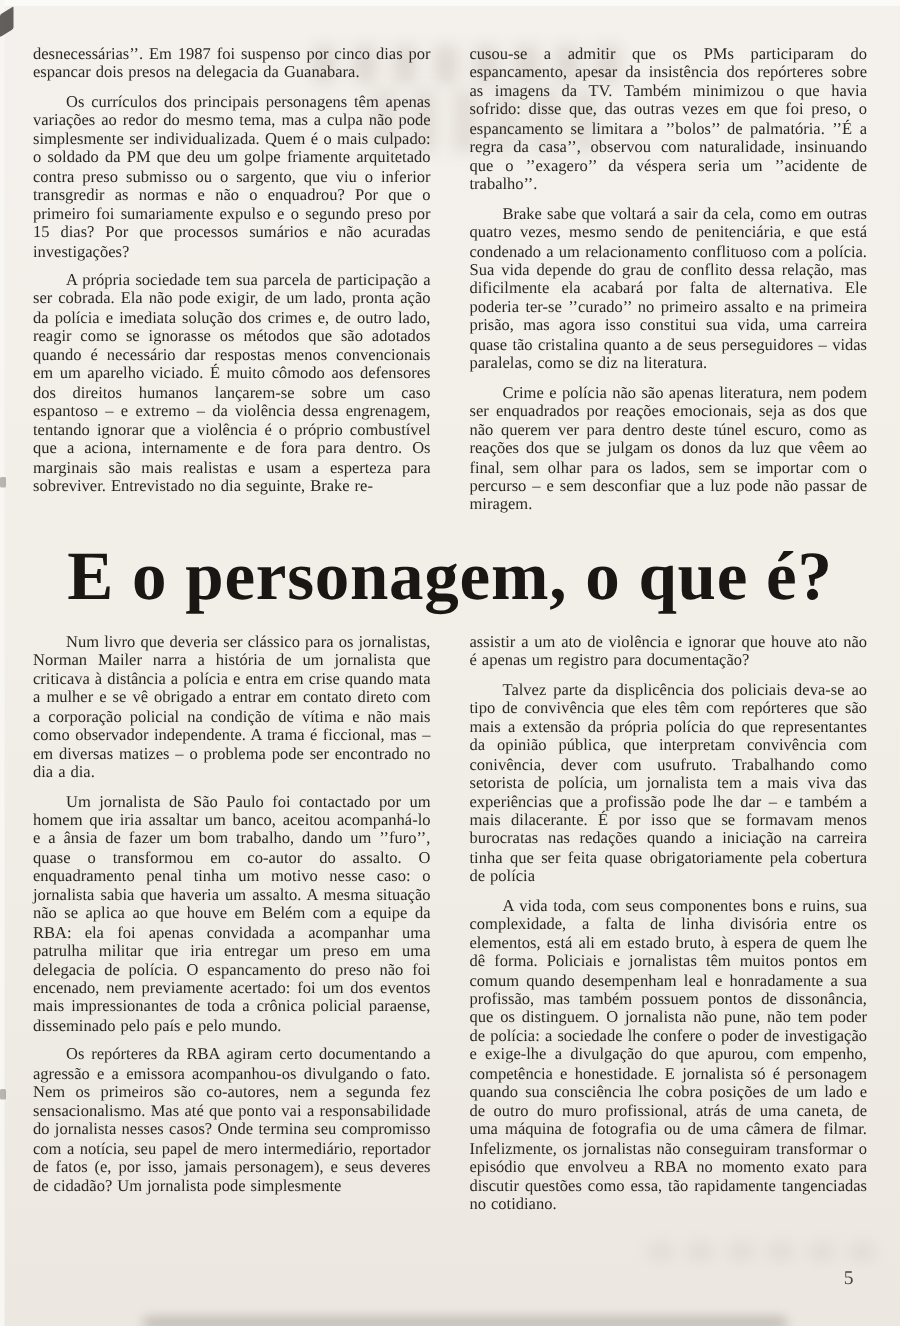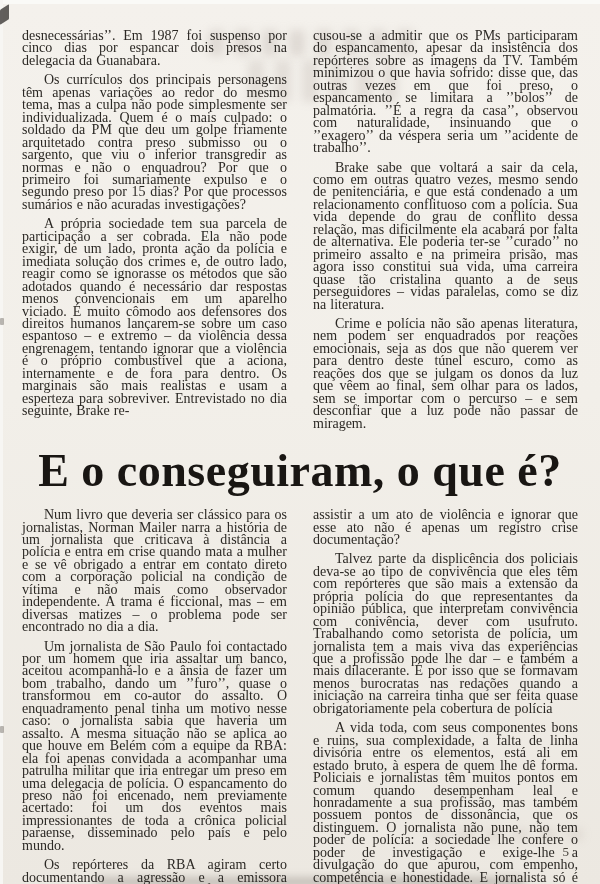--- a/index.html
+++ b/index.html
@@ -16,21 +16,21 @@
   .bottom-smudge{position:absolute;left:95px;bottom:-2px;width:430px;height:8px;
     background:#98918a;filter:blur(4px);opacity:.55;border-radius:4px;}
   .ghost{position:absolute;filter:blur(5px);opacity:.5;border-radius:5px;
     background:repeating-linear-gradient(90deg,rgba(169,158,150,.55) 0 16px,rgba(0,0,0,0) 16px 27px);}
   .ghost.g1{left:208px;top:30px;width:210px;height:26px;}
   .ghost.g2{left:248px;top:60px;width:150px;height:42px;opacity:.42;}
   .ghost.g3{left:432px;bottom:44px;width:160px;height:11px;opacity:.35;}
 
   .page-inner{position:absolute;left:22px;top:30px;width:556px;}
   .columns{display:flex;gap:26px;}
-  .col{width:265px;font-size:14px;line-height:12.45px;text-align:justify;
+  .col{width:265px;font-size:11px;line-height:12.45px;text-align:justify;
     color:#2b2824;word-spacing:.6px;}
   .col p{margin:0 0 7px 0;}
   .col p.indent{text-indent:22px;}
   .col .bold{font-weight:400;}
 
   .headline-wrap{margin:9px 0 13px 0;}
   h1.headline{margin:0;text-align:center;font-weight:700;font-size:46px;
     line-height:50px;color:#191613;letter-spacing:.5px;
     font-family:"Liberation Serif","DejaVu Serif",serif;}
 
@@ -58,31 +58,31 @@
         <p class="indent"><span>A própria sociedade tem sua parcela de participação a ser cobrada. Ela não pode exigir, de um lado, pronta ação da polícia e imediata solução dos crimes e, de outro lado, reagir como se ignorasse os métodos que são adotados quando é necessário dar respostas menos convencionais em um aparelho viciado. É muito cômodo aos defensores dos direitos humanos lançarem-se sobre um caso espantoso – e extremo – da violência dessa engrenagem, tentando ignorar que a violência é o próprio combustível que a aciona, internamente e de fora para dentro. Os marginais são mais realistas e usam a esperteza para sobreviver. Entrevistado no dia seguinte, </span><span class="bold">Brake</span><span> re-</span></p>
       </div>
     <div class="col">
         <p><span>cusou-se a admitir que os PMs participaram do espancamento, apesar da insistência dos repórteres sobre as imagens da TV. Também minimizou o que havia sofrido: disse que, das outras vezes em que foi preso, o espancamento se limitara a ’’bolos’’ de palmatória. ’’É a regra da casa’’, observou com naturalidade, insinuando que o ’’exagero’’ da véspera seria um ’’acidente de trabalho’’.</span></p>
         <p class="indent"><span class="bold">Brake</span><span> sabe que voltará a sair da cela, como em outras quatro vezes, mesmo sendo de penitenciária, e que está condenado a um relacionamento conflituoso com a polícia. Sua vida depende do grau de conflito dessa relação, mas dificilmente ela acabará por falta de alternativa. Ele poderia ter-se ’’curado’’ no primeiro assalto e na primeira prisão, mas agora isso constitui sua vida, uma carreira quase tão cristalina quanto a de seus perseguidores – vidas paralelas, como se diz na literatura.</span></p>
         <p class="indent"><span>Crime e polícia não são apenas literatura, nem podem ser enquadrados por reações emocionais, seja as dos que não querem ver para dentro deste túnel escuro, como as reações dos que se julgam os donos da luz que vêem ao final, sem olhar para os lados, sem se importar com o percurso – e sem desconfiar que a luz pode não passar de miragem.</span></p>
       </div>
   </div>
 
   <div class="headline-wrap">
-    <h1 class="headline">E o conseguiram, o que é?</h1>
+    <h1 class="headline">E o personagem, o que é?</h1>
   </div>
 
   <div class="columns">
     <div class="col">
         <p class="indent"><span>Num livro que deveria ser clássico para os jornalistas, Norman Mailer narra a história de um jornalista que criticava à distância a polícia e entra em crise quando mata a mulher e se vê obrigado a entrar em contato direto com a corporação policial na condição de vítima e não mais como observador independente. A trama é ficcional, mas – em diversas matizes – o problema pode ser encontrado no dia a dia.</span></p>
         <p class="indent"><span>Um jornalista de São Paulo foi contactado por um homem que iria assaltar um banco, aceitou acompanhá-lo e a ânsia de fazer um bom trabalho, dando um ’’furo’’, quase o transformou em co-autor do assalto. O enquadramento penal tinha um motivo nesse caso: o jornalista sabia que haveria um assalto. A mesma situação não se aplica ao que houve em Belém com a equipe da RBA: ela foi apenas convidada a acompanhar uma patrulha militar que iria entregar um preso em uma delegacia de polícia. O espancamento do preso não foi encenado, nem previamente acertado: foi um dos eventos mais impressionantes de toda a crônica policial paraense, disseminado pelo país e pelo mundo.</span></p>
         <p class="indent"><span>Os repórteres da RBA agiram certo documentando a agressão e a emissora acompanhou-os divulgando o fato. Nem os primeiros são co-autores, nem a segunda fez sensacionalismo. Mas até que ponto vai a responsabilidade do jornalista nesses casos? Onde termina seu compromisso com a notícia, seu papel de mero intermediário, reportador de fatos (e, por isso, jamais personagem), e seus deveres de cidadão? Um jornalista pode simplesmente</span></p>
       </div>
     <div class="col">
-        <p><span>assistir a um ato de violência e ignorar que esse ato não é apenas um registro crise documentação?</span></p>
+        <p><span>assistir a um ato de violência e ignorar que houve ato não é apenas um registro para documentação?</span></p>
         <p class="indent"><span>Talvez parte da displicência dos policiais deva-se ao tipo de convivência que eles têm com repórteres que são mais a extensão da própria polícia do que representantes da opinião pública, que interpretam convivência com conivência, dever com usufruto. Trabalhando como setorista de polícia, um jornalista tem a mais viva das experiências que a profissão pode lhe dar – e também a mais dilacerante. É por isso que se formavam menos burocratas nas redações quando a iniciação na carreira tinha que ser feita quase obrigatoriamente pela cobertura de polícia</span></p>
         <p class="indent"><span>A vida toda, com seus componentes bons e ruins, sua complexidade, a falta de linha divisória entre os elementos, está ali em estado bruto, à espera de quem lhe dê forma. Policiais e jornalistas têm muitos pontos em comum quando desempenham leal e honradamente a sua profissão, mas também possuem pontos de dissonância, que os distinguem. O jornalista não pune, não tem poder de polícia: a sociedade lhe confere o poder de investigação e exige-lhe a divulgação do que apurou, com empenho, competência e honestidade. E jornalista só é personagem quando sua consciência lhe cobra posições de um lado e de outro do muro profissional, atrás de uma caneta, de uma máquina de fotografia ou de uma câmera de filmar. Infelizmente, os jornalistas não conseguiram transformar o episódio que envolveu a RBA no momento exato para discutir questões como essa, tão rapidamente tangenciadas no cotidiano.</span></p>
       </div>
   </div>
 
 </div>
 
 <div class="page-number">5</div>
 
 </body></html>

